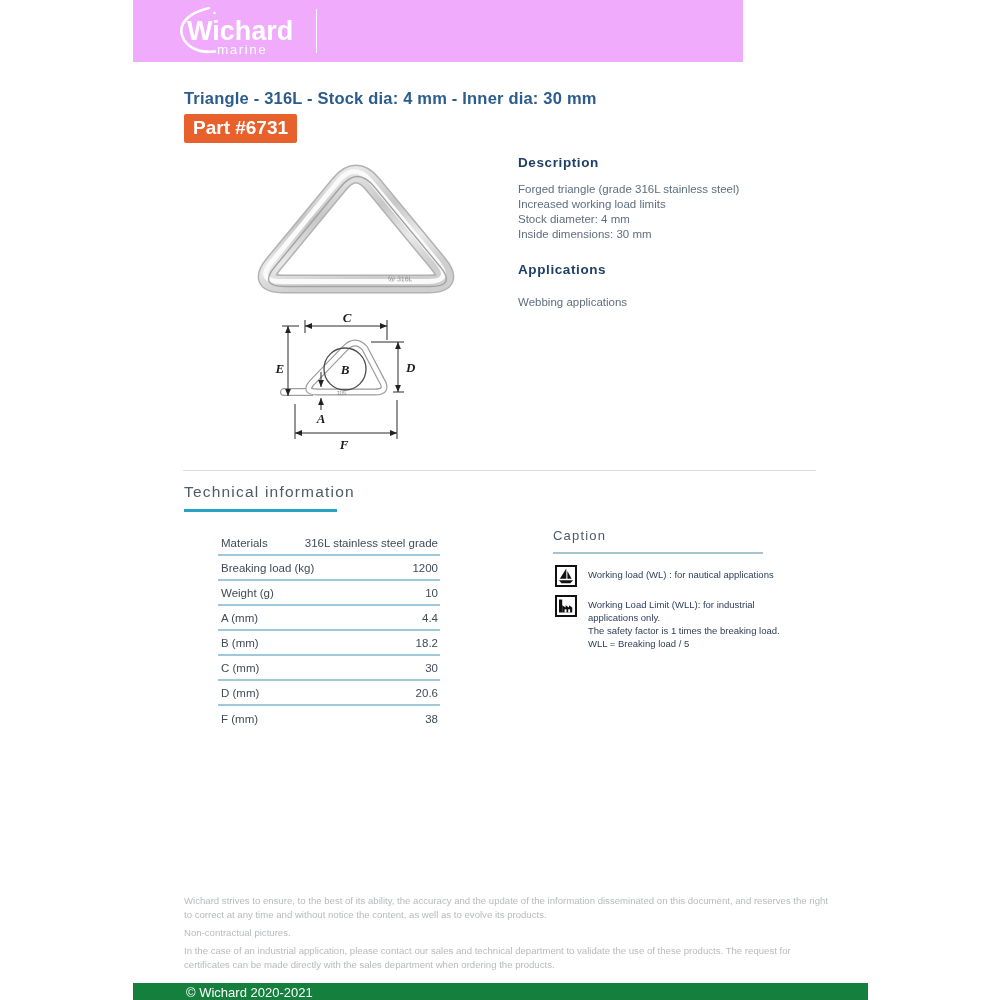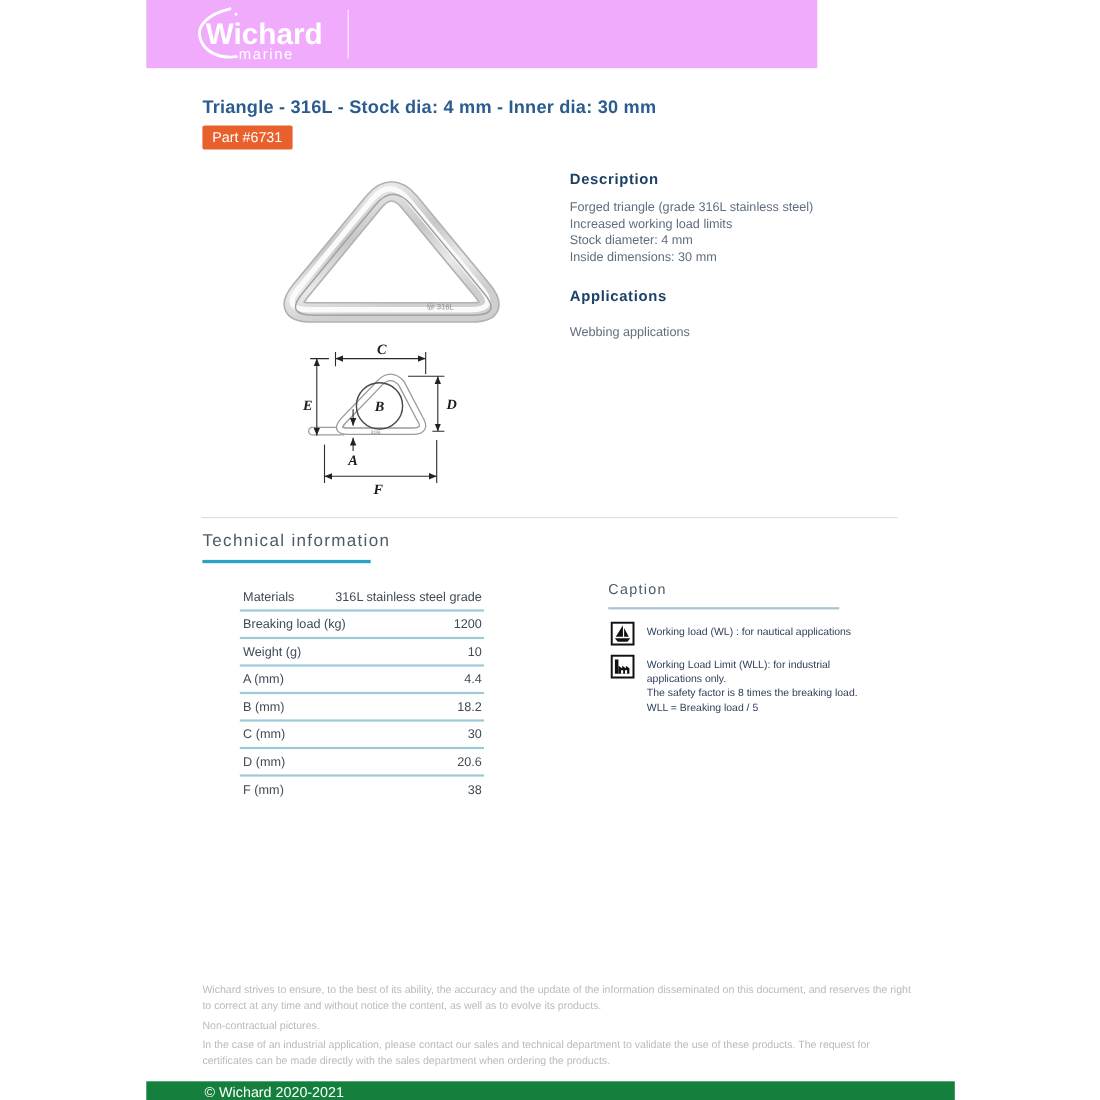--- a/index.html
+++ b/index.html
@@ -13,21 +13,21 @@
 
   
   .topbar { position:absolute; top:0; left:0; width:610px; height:62px; background:#f0abfc; }
   .logo-svg { position:absolute; left:42px; top:4px; }
   .topbar-divider { position:absolute; left:183px; top:9px; width:1px; height:44px; background:rgba(255,255,255,0.9); }
 
   
   .title { position:absolute; top:89px; left:51px; margin:0; font-size:16.5px; font-weight:bold;
            color:#2b5c8d; letter-spacing:0.2px; white-space:nowrap; }
   .part-badge { position:absolute; top:114px; left:51px; background:#e8612c; color:#fff;
-                font-size:13px; padding:3px 9px 4px; border-radius:2px; }
+                font-size:19px; padding:3px 9px 4px; border-radius:2px;font-weight:bold; }
 
   
   .product-svg { position:absolute; top:142px; left:108px; }
   .diagram-svg { position:absolute; top:312px; left:142px; }
 
   
   .right-col { position:absolute; top:155px; left:385px; width:322px; }
   .sec-heading { margin:0; font-size:13.5px; font-weight:bold; color:#1f4066; letter-spacing:0.6px; }
   .desc-lines { margin-top:12px; }
   .desc-line { font-size:11.5px; color:#5f6e7e; line-height:15px; }
@@ -220,21 +220,21 @@
       <div class="caption-item">
         <svg class="cap-icon" viewBox="0 0 22 22">
           <rect x="1" y="1" width="20" height="20" fill="#fff" stroke="#111" stroke-width="2"></rect>
           <rect x="4" y="4.5" width="3.2" height="13" fill="#111"></rect>
           <path d="M7.2 17.5 V10.3 l3.4 2.3 V10.3 l3.4 2.3 V10.3 l3.2 2.3 V17.5 Z" fill="#111"></path>
           <rect x="9.6" y="14.3" width="1.9" height="3.2" fill="#fff"></rect>
           <rect x="13.2" y="14.3" width="1.9" height="3.2" fill="#fff"></rect>
         </svg>
         <div class="cap-text">
           <div>Working Load Limit (WLL): for industrial applications only.</div>
-          <div>The safety factor is 8 times the breaking load.</div>
+          <div>The safety factor is 1 times the breaking load.</div>
           <div>WLL = Breaking load / 5</div>
         </div>
       </div>
     </div>
   </div>
 
   <div class="legal">
     <p>Wichard strives to ensure, to the best of its ability, the accuracy and the update of the information disseminated on this document, and reserves the right to correct at any time and without notice the content, as well as to evolve its products.</p>
     <p>Non-contractual pictures.</p>
     <p>In the case of an industrial application, please contact our sales and technical department to validate the use of these products. The request for certificates can be made directly with the sales department when ordering the products.</p>

